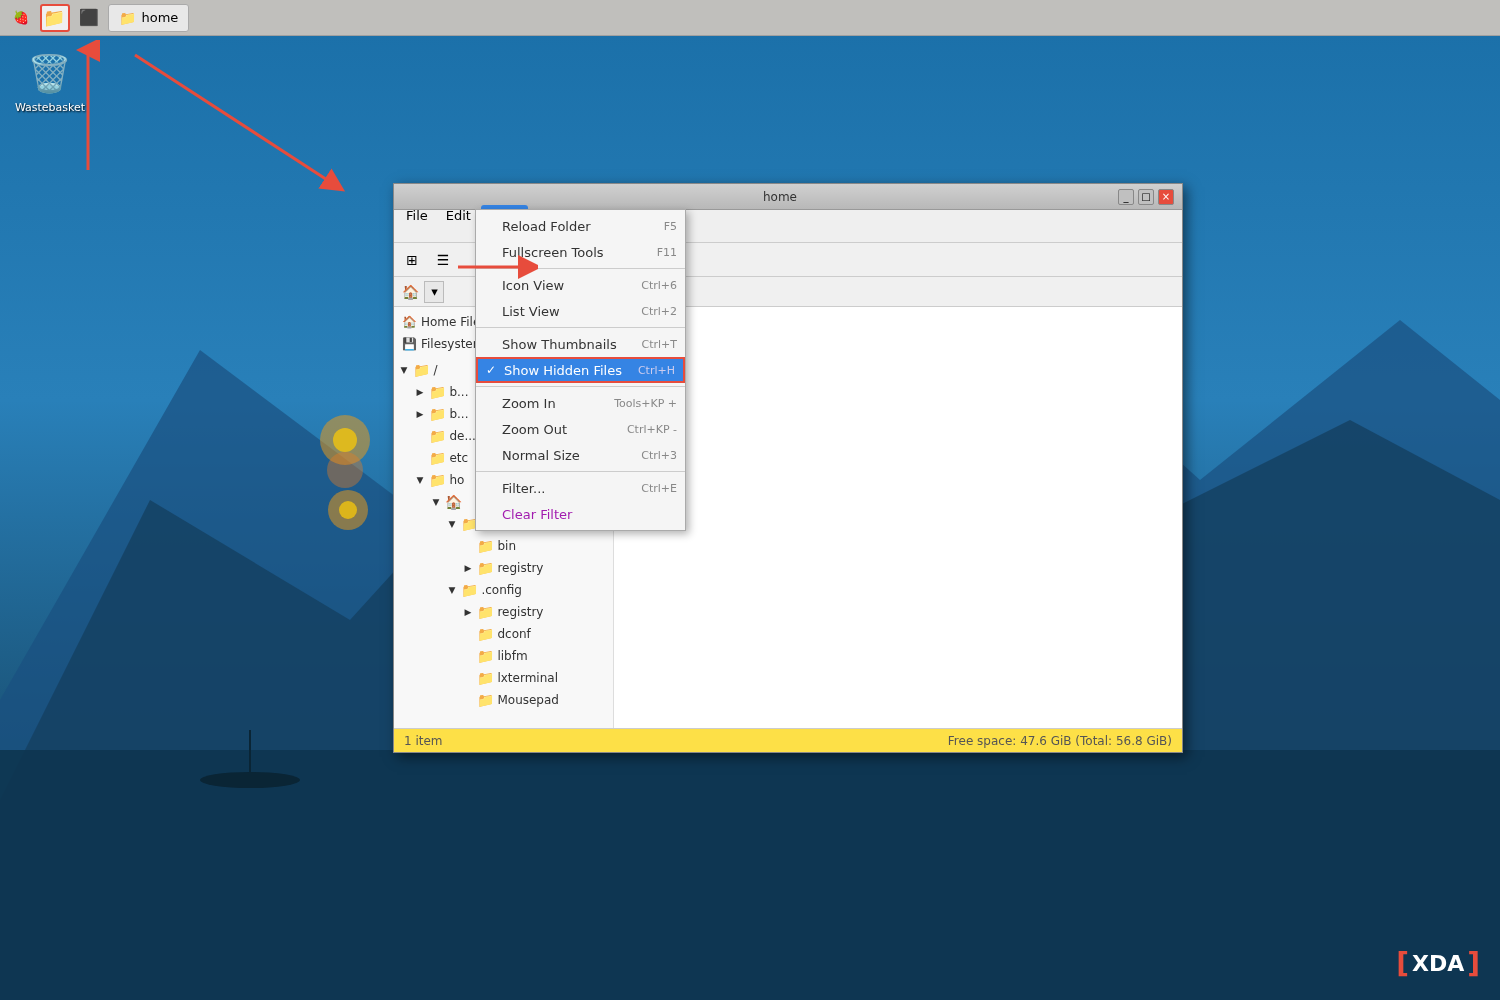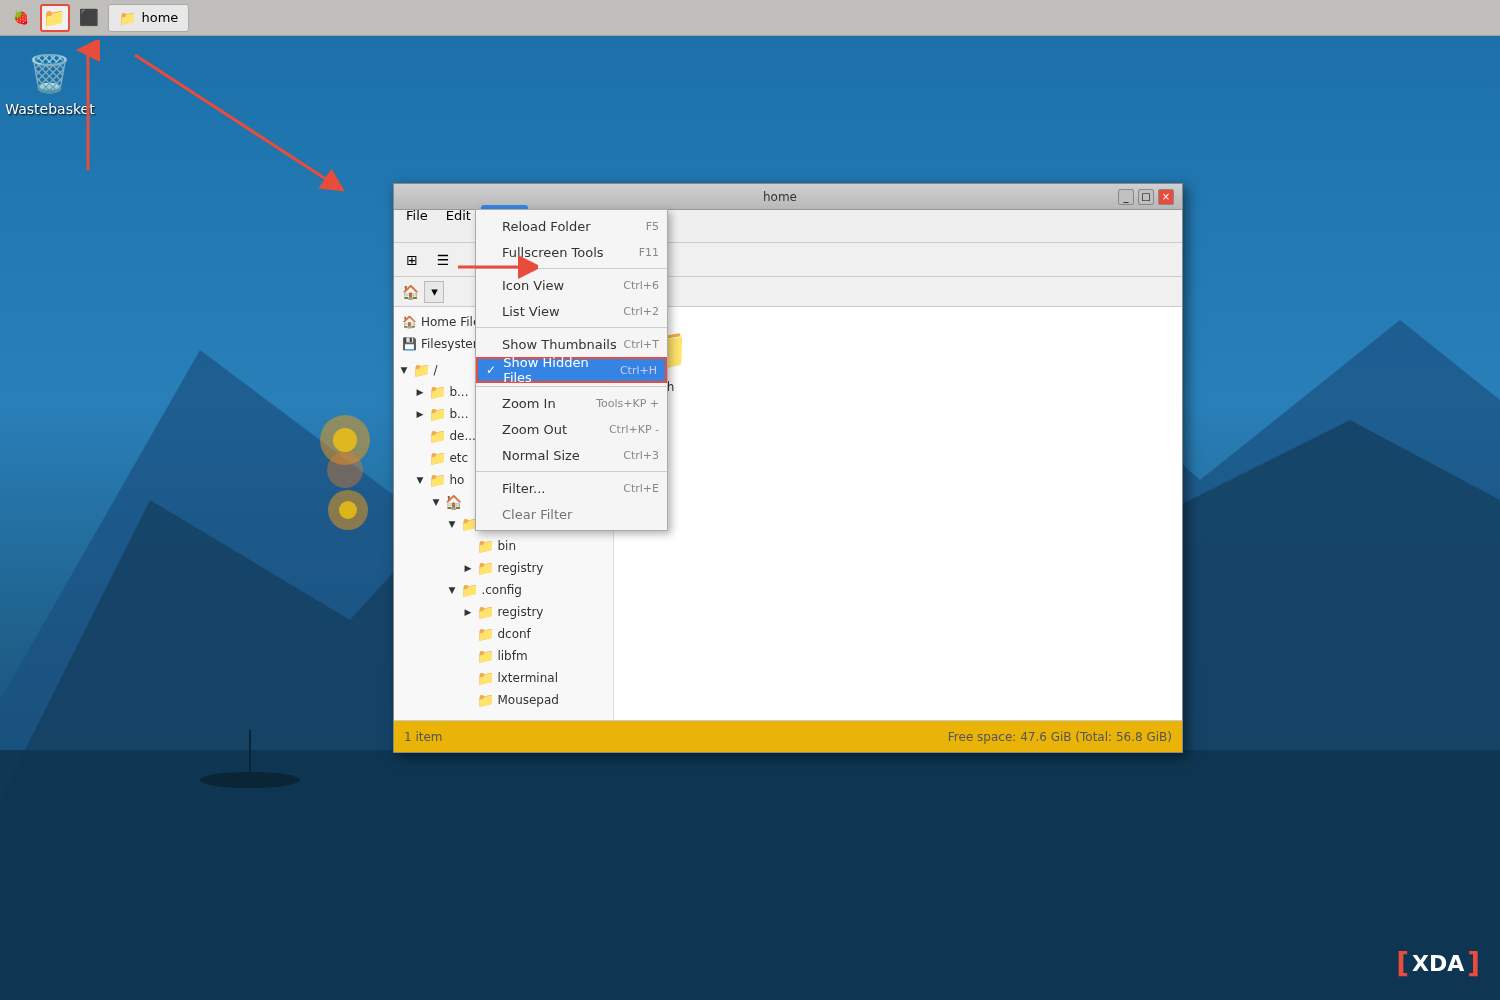--- a/index.html
+++ b/index.html
@@ -82,21 +82,21 @@
     .desktop-icon .icon-img {
       width: 48px;
       height: 48px;
       display: flex;
       align-items: center;
       justify-content: center;
       font-size: 36px;
     }
     .desktop-icon .icon-label {
       color: white;
-      font-size: 14px;
+      font-size: 11px;
       text-align: center;
       text-shadow: 1px 1px 2px #000;
       margin-top: 3px;
     }
 
     
     .fm-window {
       position: absolute;
       top: 183px;
       left: 393px;
@@ -249,55 +249,55 @@
     .folder-icon { font-size: 14px; }
 
     .fm-content {
       flex: 1;
       background: white;
       overflow: auto;
       padding: 8px;
     }
 
     .fm-statusbar {
-      height: 32px;
-      background: #eab308;
+      height: 24px;
+      background: #fde047;
       border-top: 1px solid #ccc;
       display: flex;
       align-items: center;
       justify-content: space-between;
       padding: 0 10px;
       font-size: 12px;
       color: #555;
     }
 
     
     .dropdown-menu {
       position: absolute;
       top: 209px;
       left: 475px;
-      width: 193px;
+      width: 211px;
       background: #f5f5f5;
       border: 1px solid #aaa;
       box-shadow: 3px 3px 8px rgba(0,0,0,0.3);
       z-index: 200;
       padding: 3px 0;
     }
 
     .menu-row {
       display: flex;
       align-items: center;
       height: 26px;
       padding: 0 8px;
       cursor: pointer;
       font-size: 13px;
       color: #333;
       gap: 4px;
     }
-    .menu-row.disabled { color: #737373; cursor: default; }
+    .menu-row.disabled { color: #a21caf; cursor: default; }
     .menu-row.highlighted { background: #3584e4; color: white; border: 2px solid #e74c3c; }
 
     .menu-row .shortcut {
       margin-left: auto;
       font-size: 11px;
       color: #888;
     }
     .menu-row:hover .shortcut, .menu-row.highlighted .shortcut { color: #cce; }
     .menu-row .checkmark { width: 14px; font-size: 12px; }
 

